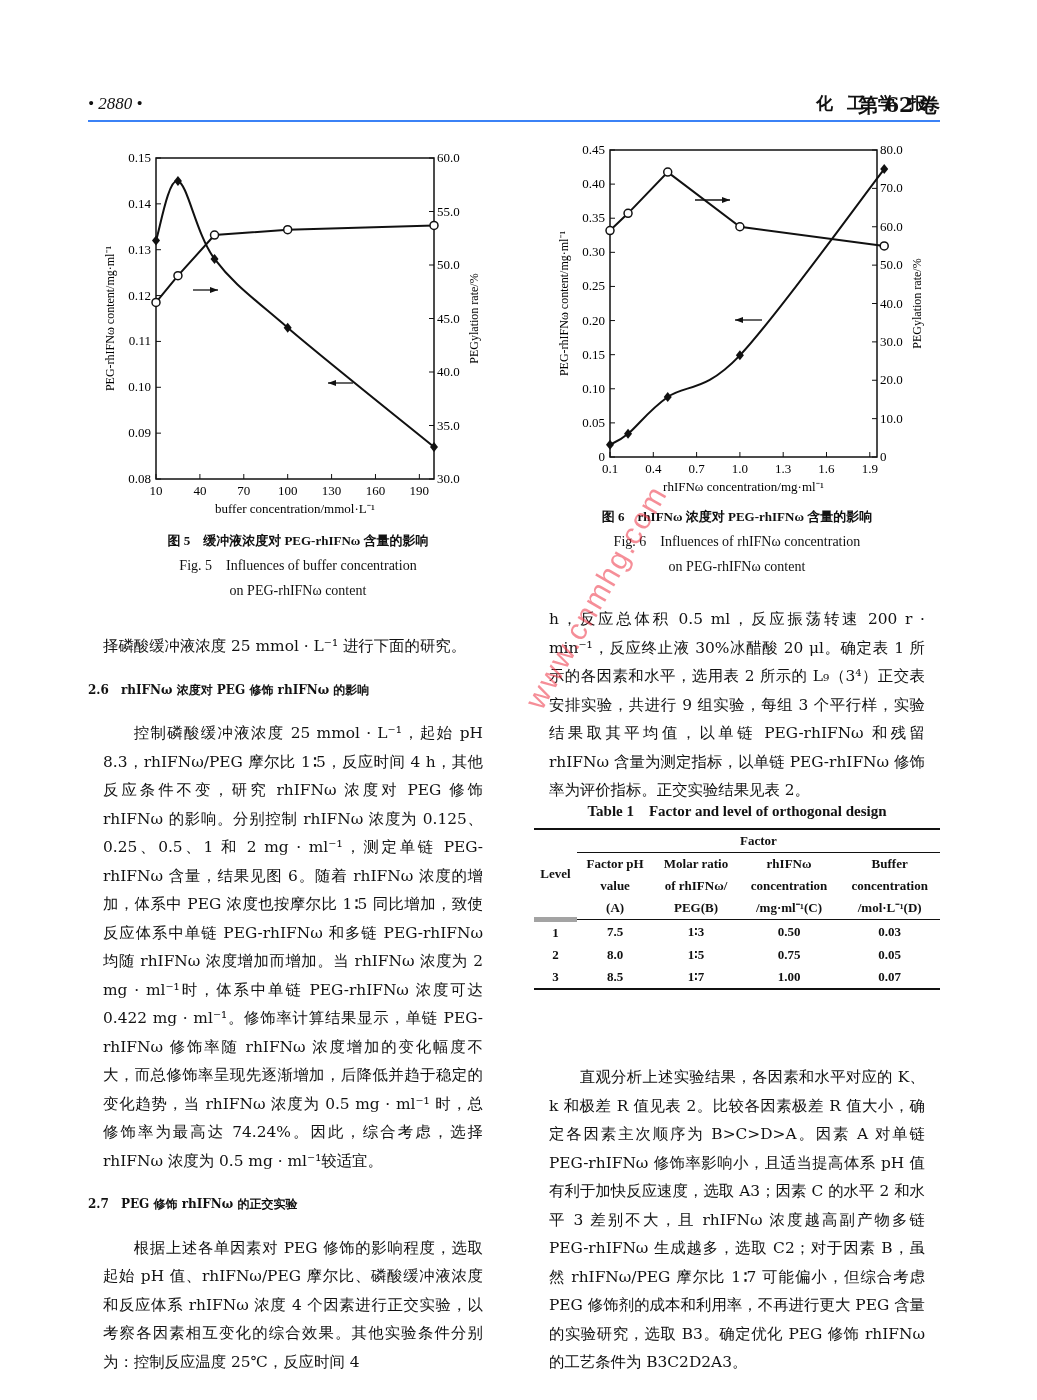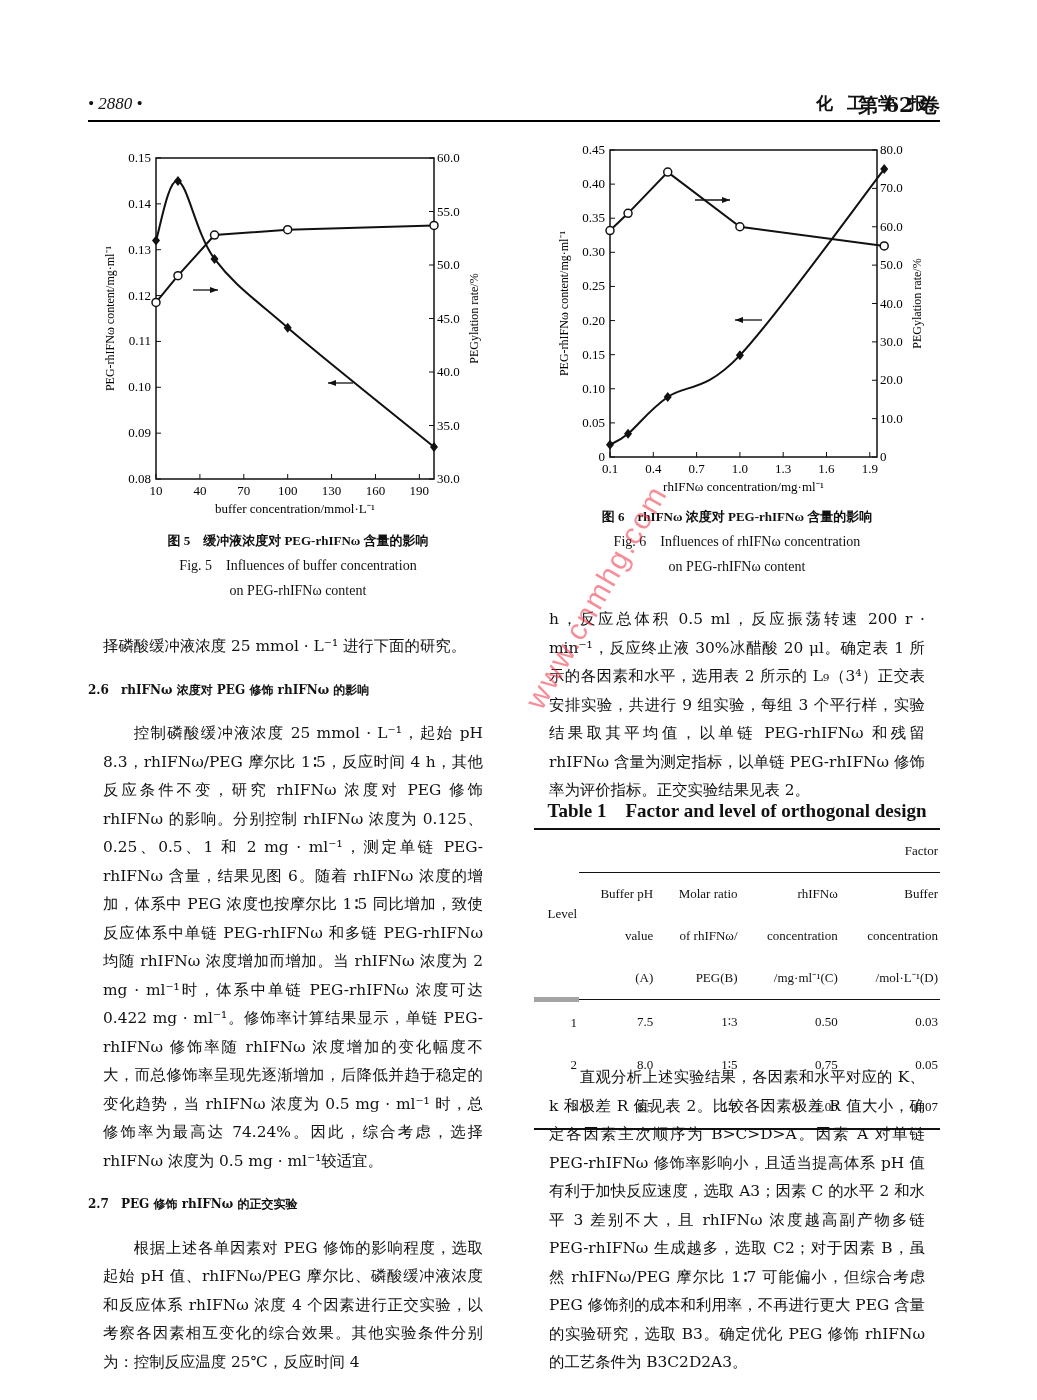--- a/index.html
+++ b/index.html
@@ -1,34 +1,34 @@
 <!DOCTYPE html>
 <html><head>
 <meta charset="utf-8">
 <style>
   html, body { margin:0; padding:0; background:#fff; }
   body { width:1037px; height:1400px; position:relative; overflow:hidden;
          font-family:"DejaVu Serif", serif; color:#111; }
-  .hdr { position:absolute; top:92px; left:88px; width:852px; height:28px; border-bottom:2px solid #000000; }
+  .hdr { position:absolute; top:92px; left:88px; width:852px; height:28px; border-bottom:2px solid #3b82f6; }
   .hdr .pg { position:absolute; left:0; top:2px; font-style:italic; font-size:17px; font-family:"Liberation Serif", serif; }
   .hdr .jn { position:absolute; left:0; width:100%; text-align:right; top:0; font-size:17px; font-weight:bold; letter-spacing:14px; }
   .hdr .vol { position:absolute; right:0; top:0; font-size:20px; font-weight:bold; }
   .chart { position:absolute; }
   .chart svg { display:block; }
   .cap { position:absolute; text-align:center; font-family:Liberation Serif, serif; font-size:14px; line-height:25px; }
   .cap .cn { font-weight:bold; font-size:13px; }
   .col { position:absolute; font-size:15.4px; line-height:28.5px; text-align:justify; font-family:"DejaVu Serif", serif; }
   .col p { margin:15px; }
   .col .ind { text-indent:2em; }
   .col h3 { margin:0; font-size:12px; font-weight:bold; }
   .tbl { position:absolute; left:534px; width:406px; font-family:"Liberation Serif", serif; font-size:13px; }
   .tbl .t1 { text-align:center; font-weight:bold; font-size:13px; line-height:22px; }
-  .tbl .t2 { text-align:center; font-weight:bold; font-size:19px; line-height:22px; }
+  .tbl .t2 { text-align:center; font-weight:bold; font-size:15px; line-height:22px; }
   table { width:100%; border-collapse:collapse; margin-top:6px; }
-  table td, table th { text-align:right; font-weight:normal; padding:10px 2px; line-height:22px; }
+  table td, table th { text-align:center; font-weight:bold; padding:0 2px; line-height:22px; }
   .top-rule { border-top:2px solid #111; }
   .mid-rule { border-bottom:1px solid #111; }
   .bot-rule { border-bottom:2px solid #111; }
   .wm { position:absolute; left:470px; top:580px; color:#e34; font-family:"Liberation Sans", sans-serif; font-size:30px; transform:rotate(-60deg); opacity:0.55; letter-spacing:2px; }
 </style>
 </head>
 <body>
 
 <div class="hdr">
   <span class="pg">• 2880 •</span>
@@ -206,21 +206,21 @@
 
 <div class="tbl" style="top:800px;">
   <div class="t2">Table 1　Factor and level of orthogonal design</div>
   <table>
     <tbody>
         <tr class="top-rule">
       <th rowspan="4" style="border-bottom:5px solid #a3a3a3;">Level</th>
       <th colspan="4" style="border-bottom:1px solid #111;">Factor</th>
     </tr>
     <tr>
-      <th>Buffer pH</th>
+      <th>Factor pH</th>
       <th>Molar ratio</th>
       <th>rhIFNω</th>
       <th>Buffer</th>
     </tr>
     <tr>
       <th>value</th>
       <th>of rhIFNω/</th>
       <th>concentration</th>
       <th>concentration</th>
     </tr>

